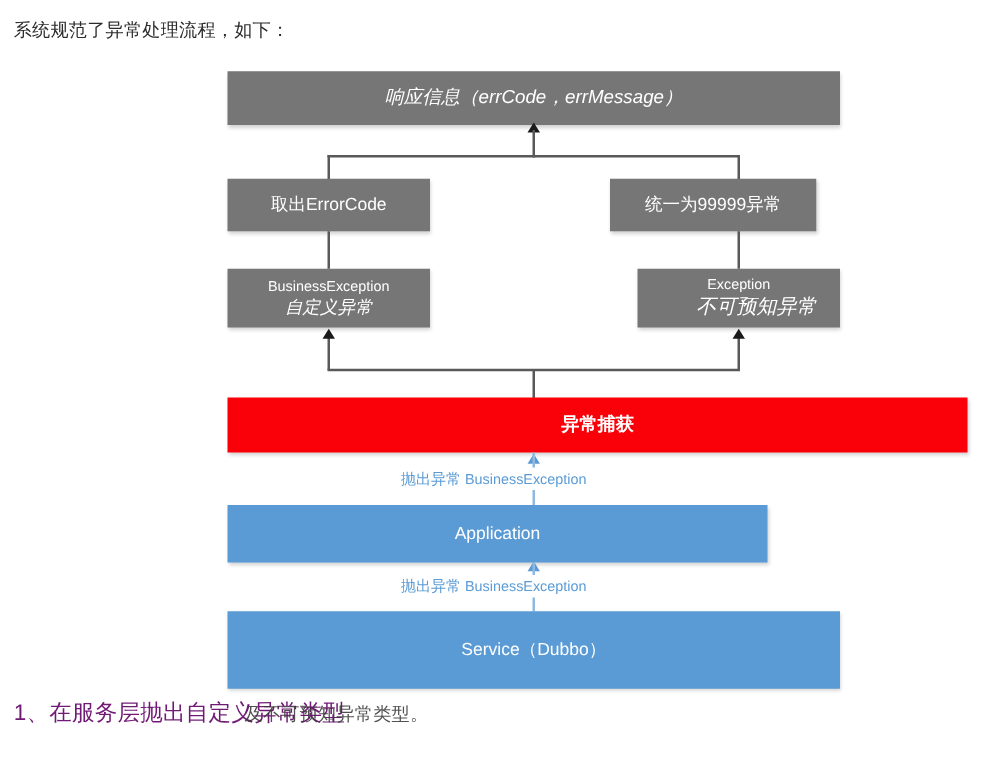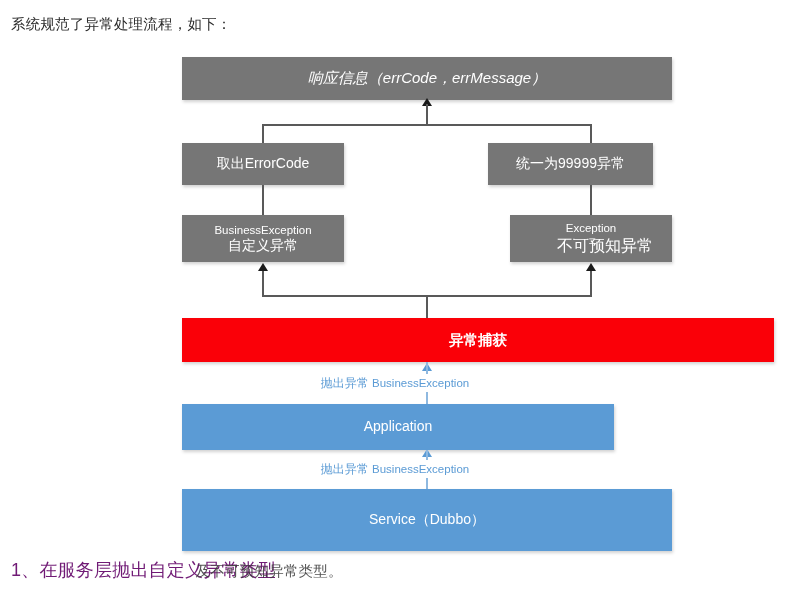--- a/index.html
+++ b/index.html
@@ -52,21 +52,21 @@
     text-align: center;
     line-height: 1.25;
     box-shadow: 1px 2px 3px rgba(0,0,0,0.18);
   }
 
   .node.gray   { background: #767676; }
   .node.red    { background: #fa0008; }
   .node.blue   { background: #5b9bd5; }
 
   .node-line1 { display: block; }
-  .node-line2 { display: block; }
+  .node-line2 { display: block; font-style: italic; }
 
   
   #node-response {
     left: 182px; top: 57px; width: 490px; height: 43px;
     font-size: 15px;
     font-style: italic;
   }
 
   
   #node-extract {

